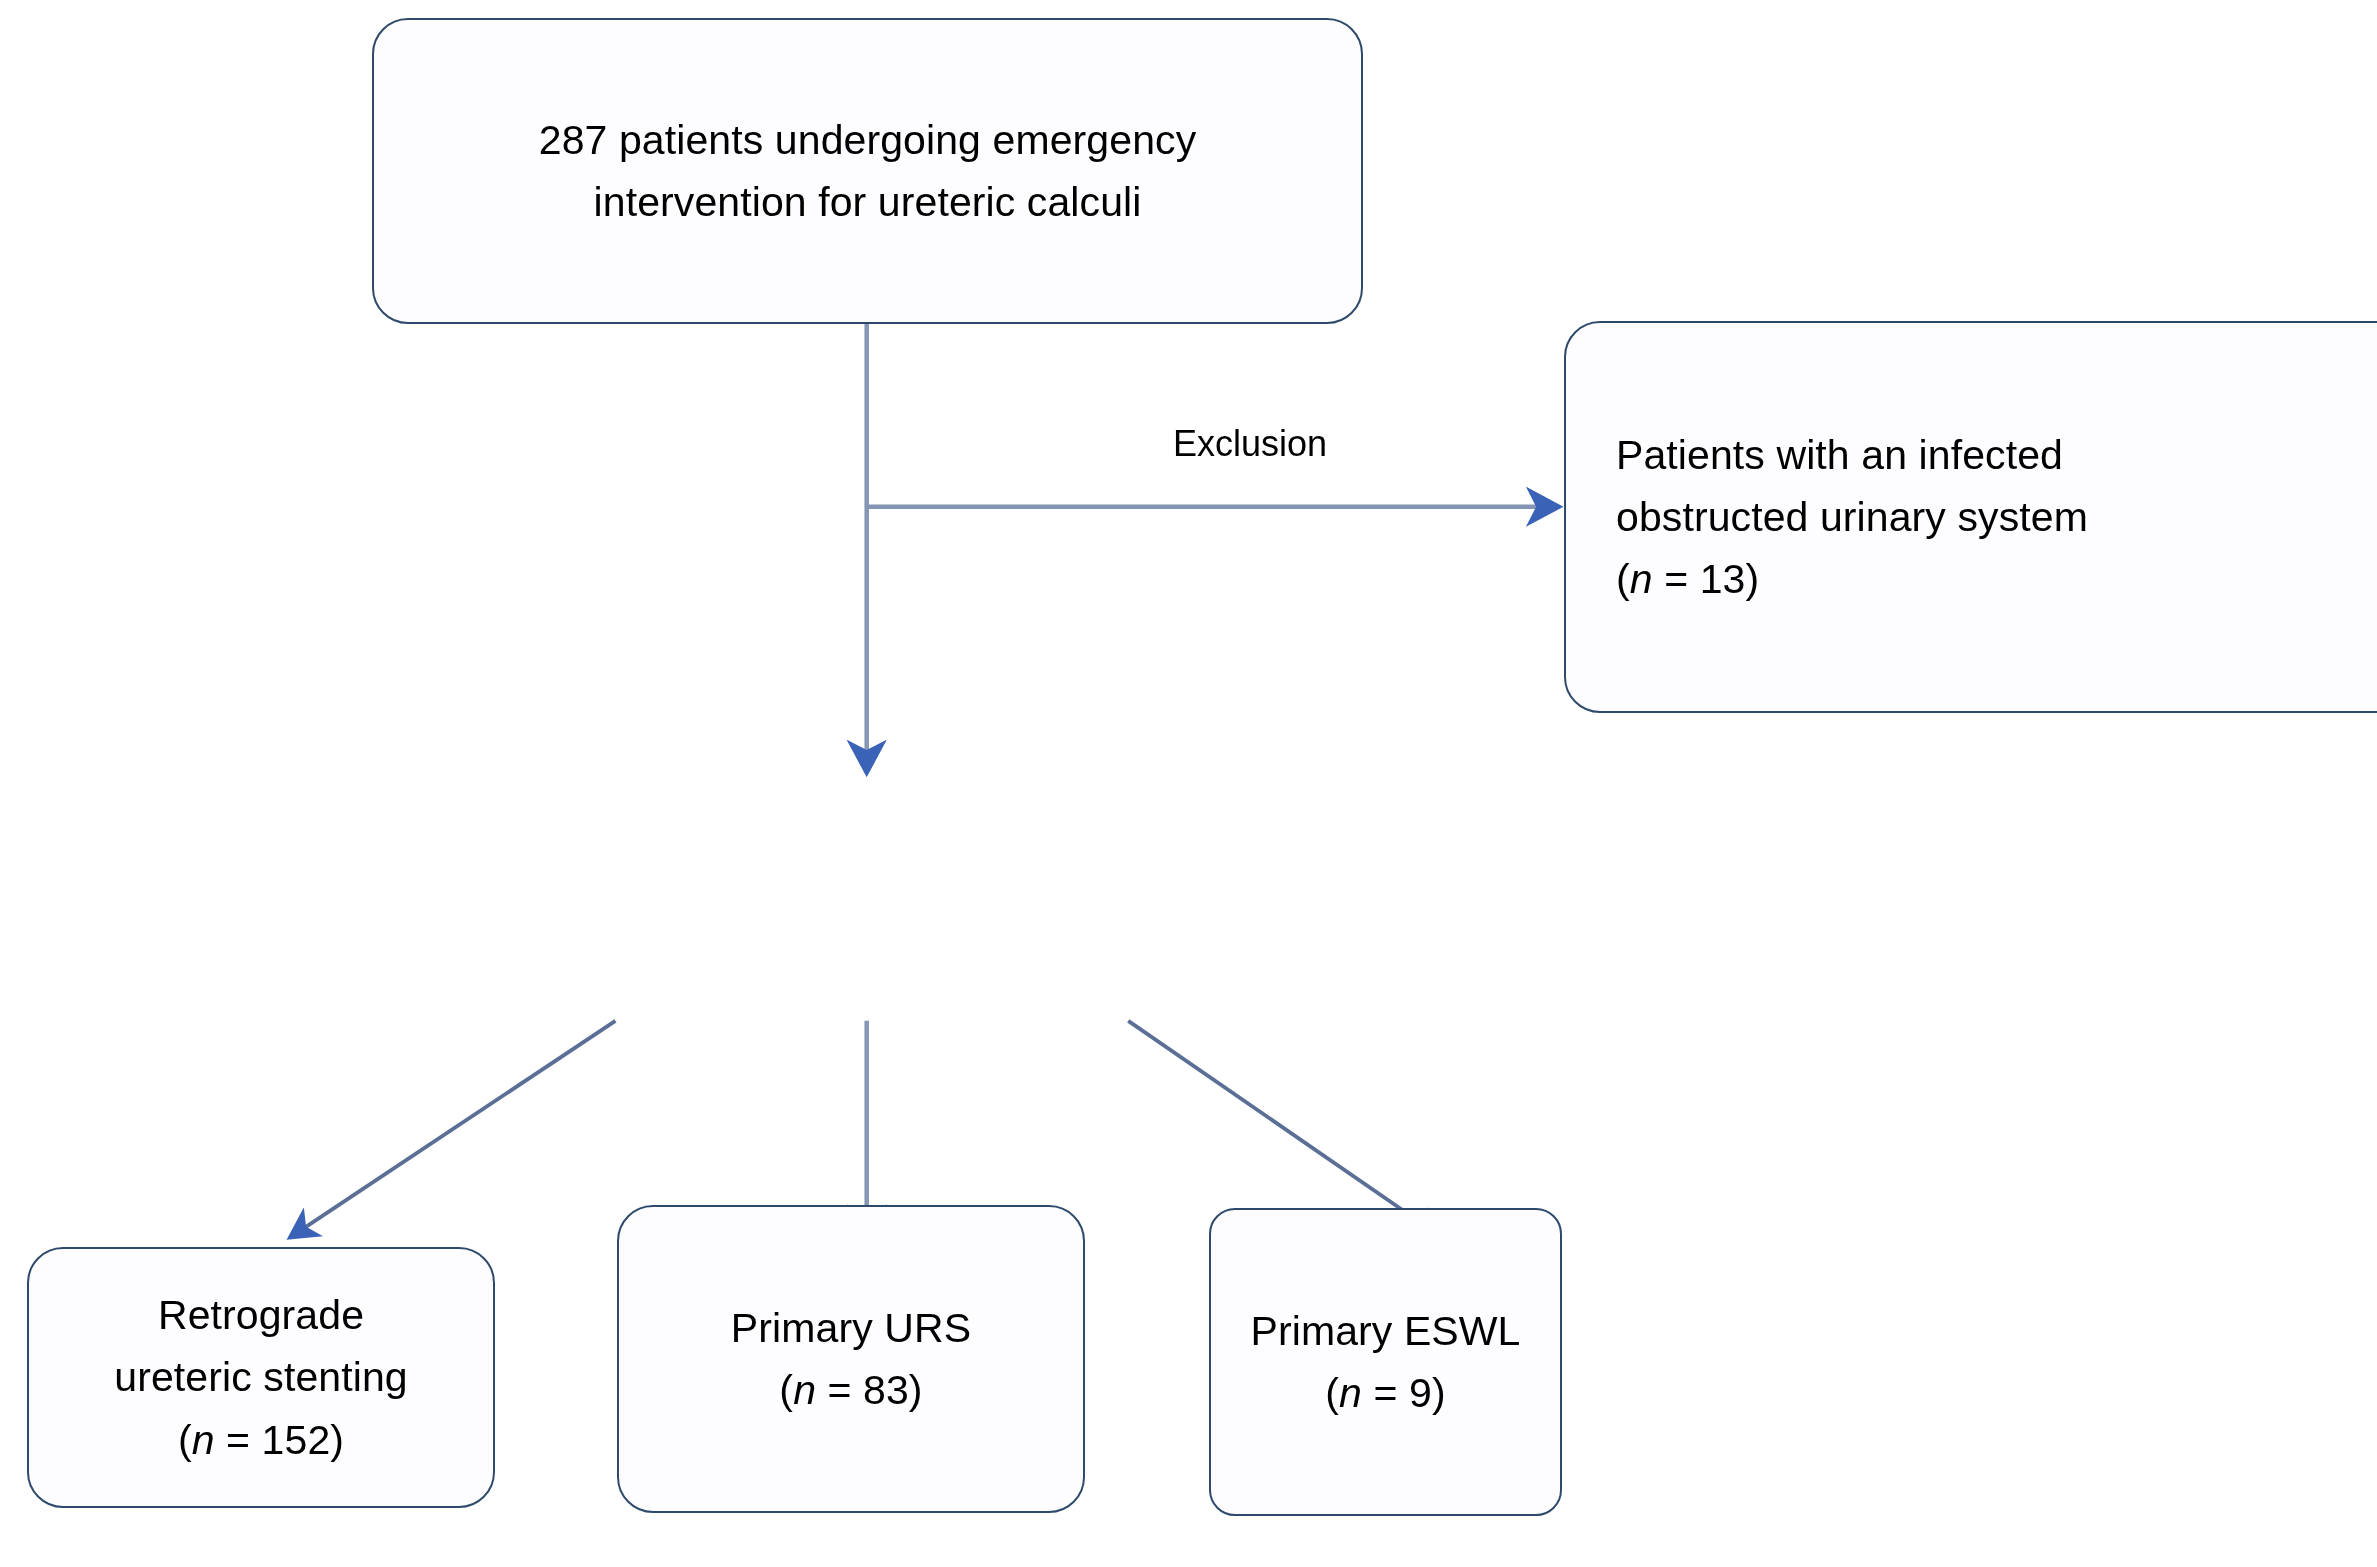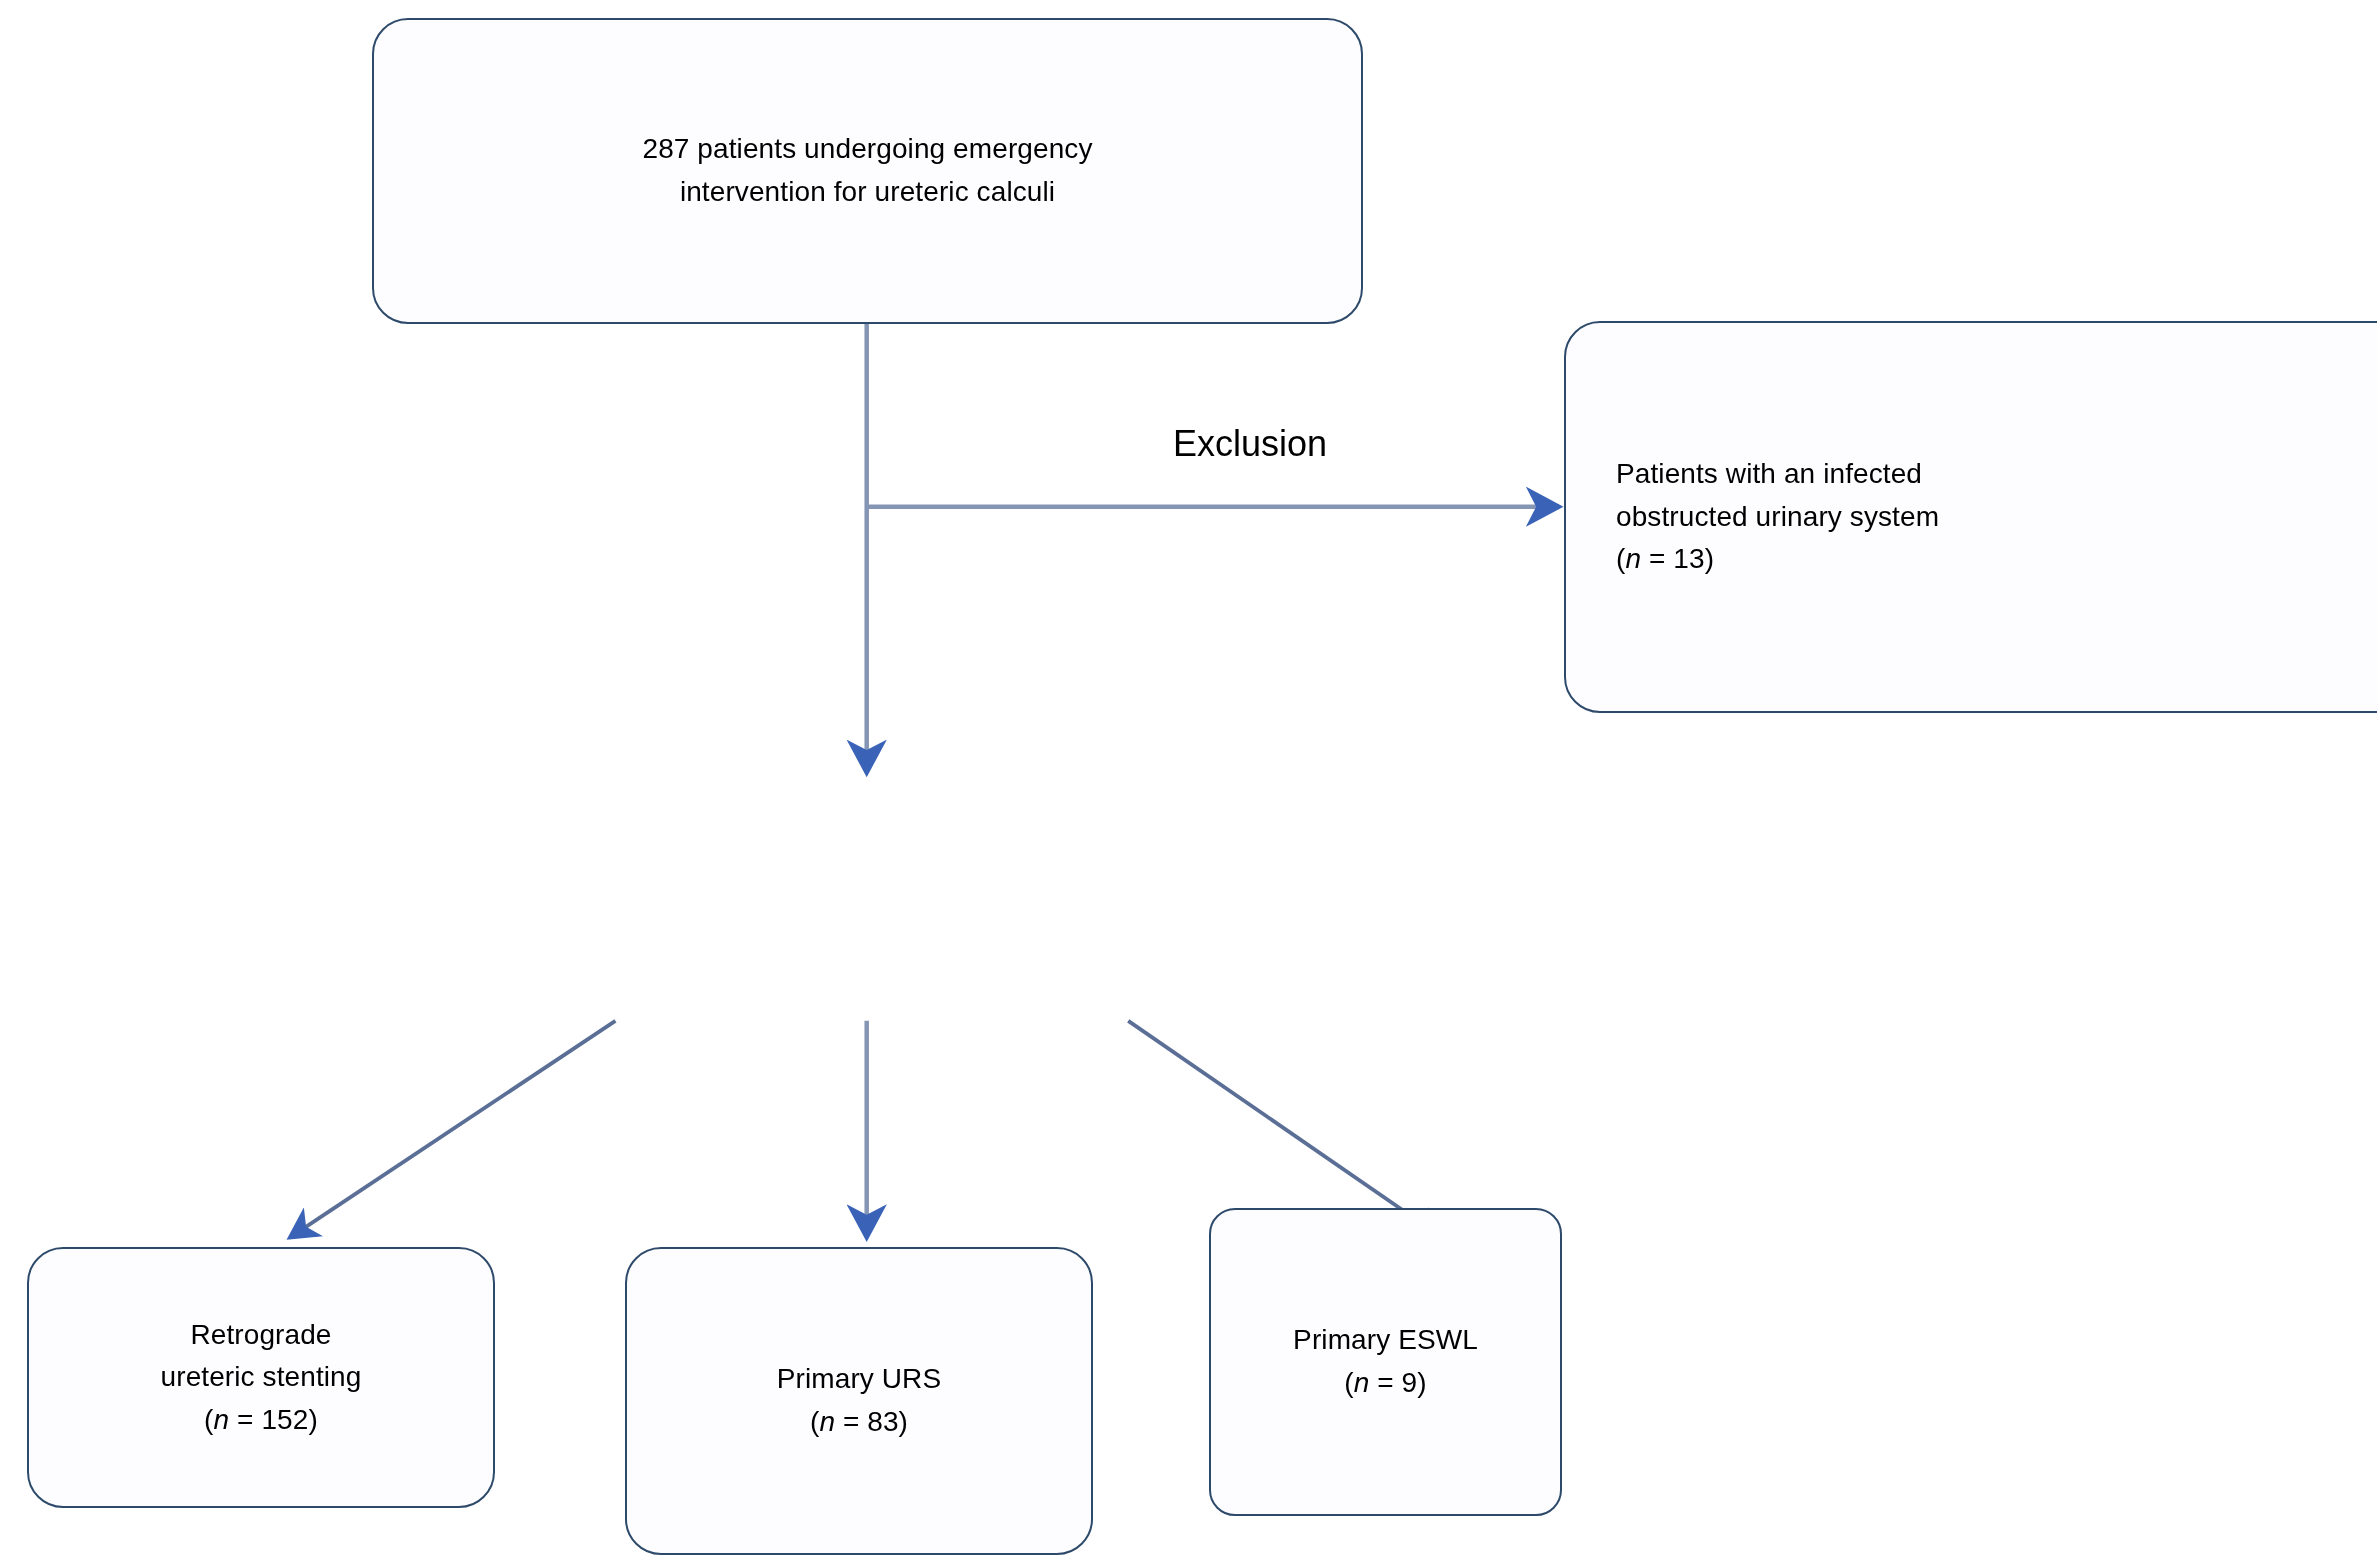--- a/index.html
+++ b/index.html
@@ -18,21 +18,21 @@
   .node {
     position: absolute;
     box-sizing: border-box;
     background: #fdfdff;
     border: 2.6px solid #2e4a6b;
     border-radius: 36px;
     display: flex;
     align-items: center;
     justify-content: center;
     color: #000000;
-    font-size: 28px;
+    font-size: 41px;
     line-height: 1.52;
     letter-spacing: 0.1px;
   }
   .node .txt {
     width: 100%;
     padding: 0 29.5px;
     box-sizing: border-box;
     text-align: center;
   }
   .node.left-align .txt {
@@ -101,21 +101,21 @@
 
 
   <div class="node" style="left:27px; top:1247px; width:468px; height:261px;">
     <div class="txt">
       <span>Retrograde</span><br>
       <span>ureteric stenting</span><br>
       <span>(</span><span class="ital">n</span><span> = 152)</span>
     </div>
   </div>
 
-  <div class="node" style="left:617px; top:1247px; width:468px; height:308px;margin-left:8px;">
+  <div class="node" style="left:617px; top:1205px; width:468px; height:308px;">
     <div class="txt">
       <span>Primary URS</span><br>
       <span>(</span><span class="ital">n</span><span> = 83)</span>
     </div>
   </div>
 
   <div class="node" style="left:1209px; top:1208px; width:353px; height:308px;border-radius:26px;">
     <div class="txt">
       <span>Primary ESWL</span><br>
       <span>(</span><span class="ital">n</span><span> = 9)</span>

